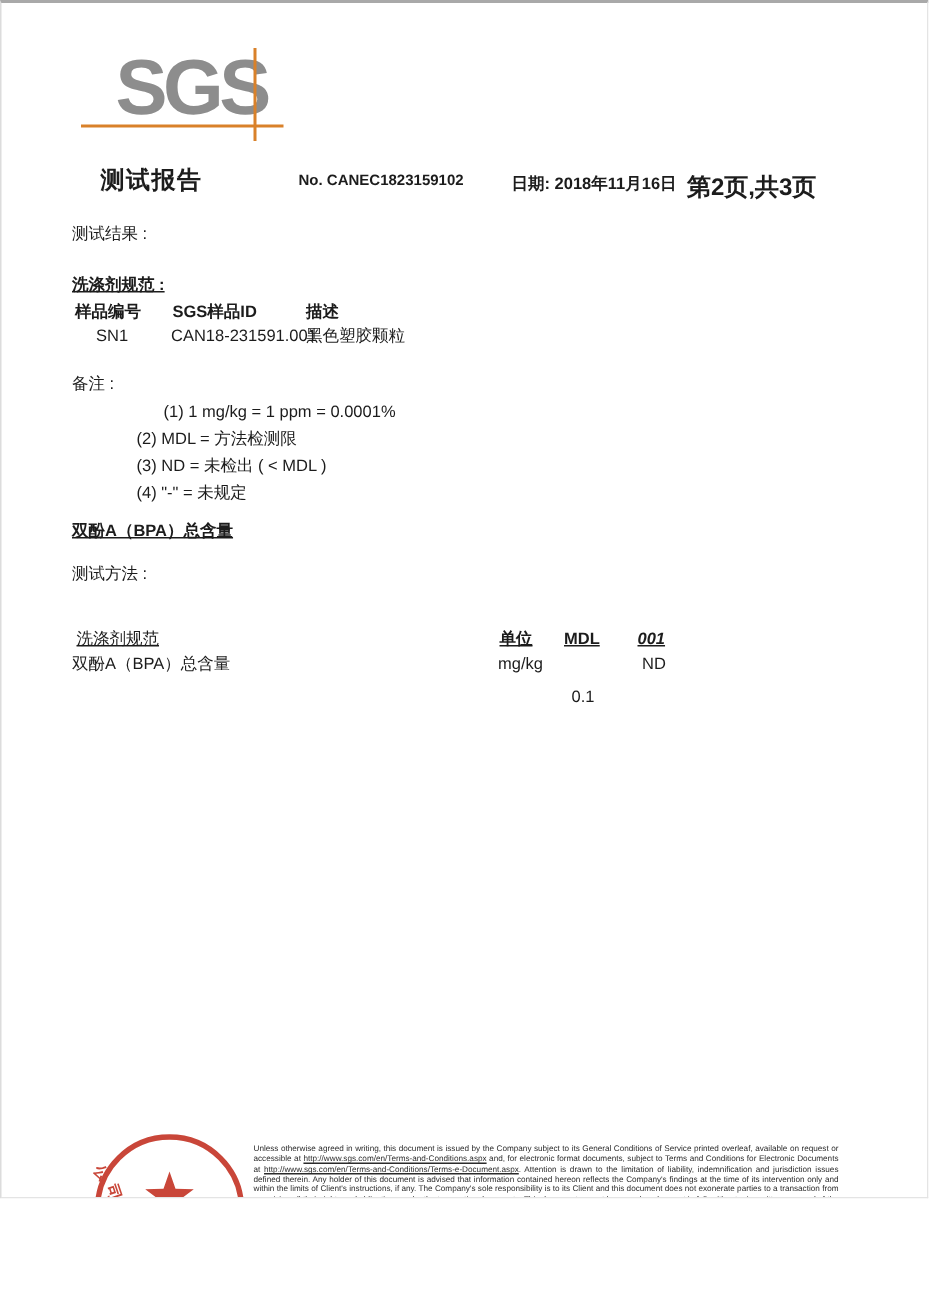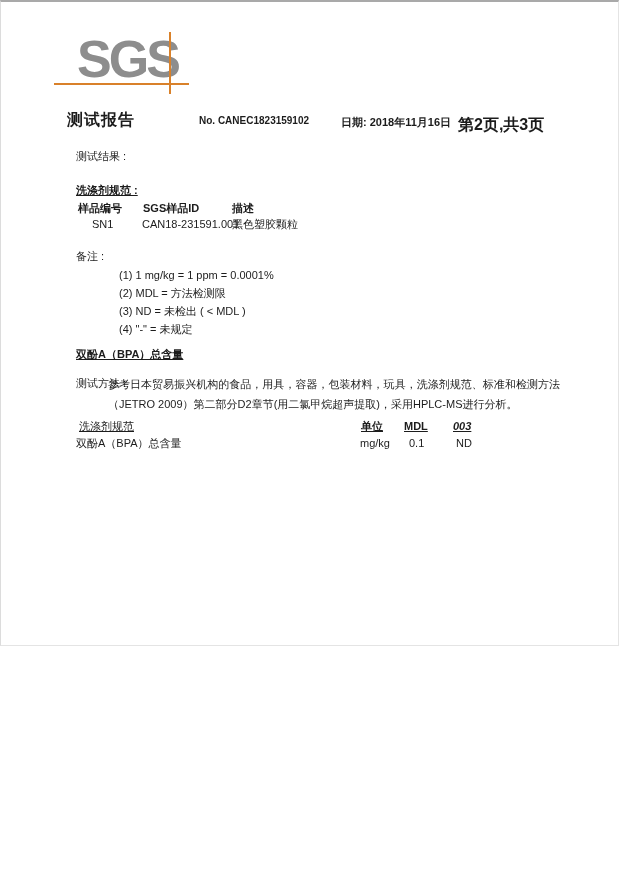--- a/index.html
+++ b/index.html
@@ -1,18 +1,18 @@
 <!DOCTYPE html>
 <html><head>
 <meta charset="utf-8">
 <style>
   html,body{margin:0;padding:0;background:#ffffff;}
   .page{
     position:relative;
-    width:619px;height:646px;
+    width:619px;height:799px;
     box-sizing:border-box;
     background:#ffffff;
     border-top:2px solid #a9a9a9;
     border-left:1px solid #dcdcdc;
     border-right:1px solid #e4e4e4;
     border-bottom:1px solid #e4e4e4;
     font-family:"Liberation Sans","DejaVu Sans",sans-serif;
     color:#1c1c1c;
     overflow:hidden;
   }
@@ -25,44 +25,44 @@
     font-family:"Liberation Sans","DejaVu Sans",sans-serif;
   }
   .logo-hline{position:absolute;left:53px;top:81px;width:135px;height:2px;background:#d9812a;}
   .logo-vline{position:absolute;left:168px;top:30px;width:2px;height:62px;background:#d9812a;}
   
   .report-title{position:absolute;left:47px;top:108px;font-size:16px;font-weight:bold;letter-spacing:1px;margin-left:19px;}
   .report-no{position:absolute;left:198px;top:113px;font-size:10px;font-weight:bold;}
   .report-date{position:absolute;left:340px;top:113px;font-size:11px;font-weight:bold;}
   .page-indicator{position:absolute;left:457px;top:113px;font-size:16px;font-weight:bold;}
   
-  .body-text{font-size:11px;line-height:14px;margin-left:28px;}
+  .body-text{font-size:11px;line-height:14px;}
   .lbl-results{position:absolute;left:47px;top:147px;}
   .sample-desc-head{position:absolute;left:47px;top:181px;font-weight:bold;text-decoration:underline;}
   .st-h1{position:absolute;left:49px;top:199px;font-weight:bold;}
   .st-h2{position:absolute;left:114px;top:199px;font-weight:bold;}
   .st-h3{position:absolute;left:203px;top:199px;font-weight:bold;}
   .st-c1{position:absolute;left:63px;top:215px;}
   .st-c2{position:absolute;left:113px;top:215px;}
   .st-c3{position:absolute;left:203px;top:215px;}
   .notes-label{position:absolute;left:47px;top:247px;}
-  .note-1{position:absolute;left:90px;top:266px;}
+  .note-1{position:absolute;left:108px;top:266px;}
   .note-2{position:absolute;left:90px;top:284px;}
   .note-3{position:absolute;left:90px;top:302px;}
   .note-4{position:absolute;left:90px;top:320px;}
   .bpa-heading{position:absolute;left:47px;top:345px;font-weight:bold;text-decoration:underline;}
   .method-label{position:absolute;left:47px;top:374px;}
   .method-text{position:absolute;left:107px;top:372px;width:452px;font-size:11px;line-height:20px;text-align:justify;}
   .rt-h1{position:absolute;left:50px;top:417px;text-decoration:underline;}
   .rt-h2{position:absolute;left:332px;top:417px;font-weight:bold;text-decoration:underline;}
   .rt-h3{position:absolute;left:375px;top:417px;font-weight:bold;text-decoration:underline;}
   .rt-h4{position:absolute;left:424px;top:417px;font-weight:bold;font-style:italic;text-decoration:underline;}
   .rt-c1{position:absolute;left:47px;top:434px;}
   .rt-c2{position:absolute;left:331px;top:434px;}
-  .rt-c3{position:absolute;left:380px;top:434px;}
+  .rt-c3{position:absolute;left:380px;top:456px;}
   .rt-c4{position:absolute;left:427px;top:434px;}
   
   .stamp{position:absolute;left:60px;top:752px;width:104px;height:104px;opacity:.93;}
   .company-lines{
     position:absolute;left:36px;top:837px;width:136px;
     font-size:5.5px;line-height:8.5px;color:#9aa5b0;text-align:center;
   }
   .disclaimer{
     position:absolute;left:168px;top:761px;width:390px;
     font-size:5.45px;line-height:6.85px;text-align:justify;color:#2b2b2b;
@@ -109,26 +109,25 @@
 
   <div class="abs body-text notes-label">备注 :</div>
   <div class="abs body-text note-1">(1) 1 mg/kg = 1 ppm = 0.0001%</div>
   <div class="abs body-text note-2">(2) MDL = 方法检测限</div>
   <div class="abs body-text note-3">(3) ND = 未检出 ( &lt; MDL )</div>
   <div class="abs body-text note-4">(4) "-" = 未规定</div>
 
   <div class="abs body-text bpa-heading">双酚A（BPA）总含量</div>
 
   <div class="abs body-text method-label">测试方法 :</div>
-  <div class="method-text">参考日本贸易振兴机构的食品，用具，容器，包装材料，玩具，洗涤剂规范、标准和检测方法（JETRO 2009）第二部分D2章节(用二氯甲烷超声提取)，采用HPLC-MS进行分析。</div>
 
   <div class="abs body-text rt-h1">洗涤剂规范</div>
   <div class="abs body-text rt-h2">单位</div>
   <div class="abs body-text rt-h3">MDL</div>
-  <div class="abs body-text rt-h4">003</div>
+  <div class="abs body-text rt-h4">001</div>
   <div class="abs body-text rt-c1">双酚A（BPA）总含量</div>
   <div class="abs body-text rt-c2">mg/kg</div>
   <div class="abs body-text rt-c3">0.1</div>
   <div class="abs body-text rt-c4">ND</div>
 
   <svg class="stamp" viewBox="0 0 104 104">
     <circle cx="52" cy="52" r="48" fill="none" stroke="#c5392a" stroke-width="3.6"></circle>
     <defs>
       <path id="ringPath" d="M 14,52 A 38,38 0 1 1 13.99,51.9"></path>
     </defs>

